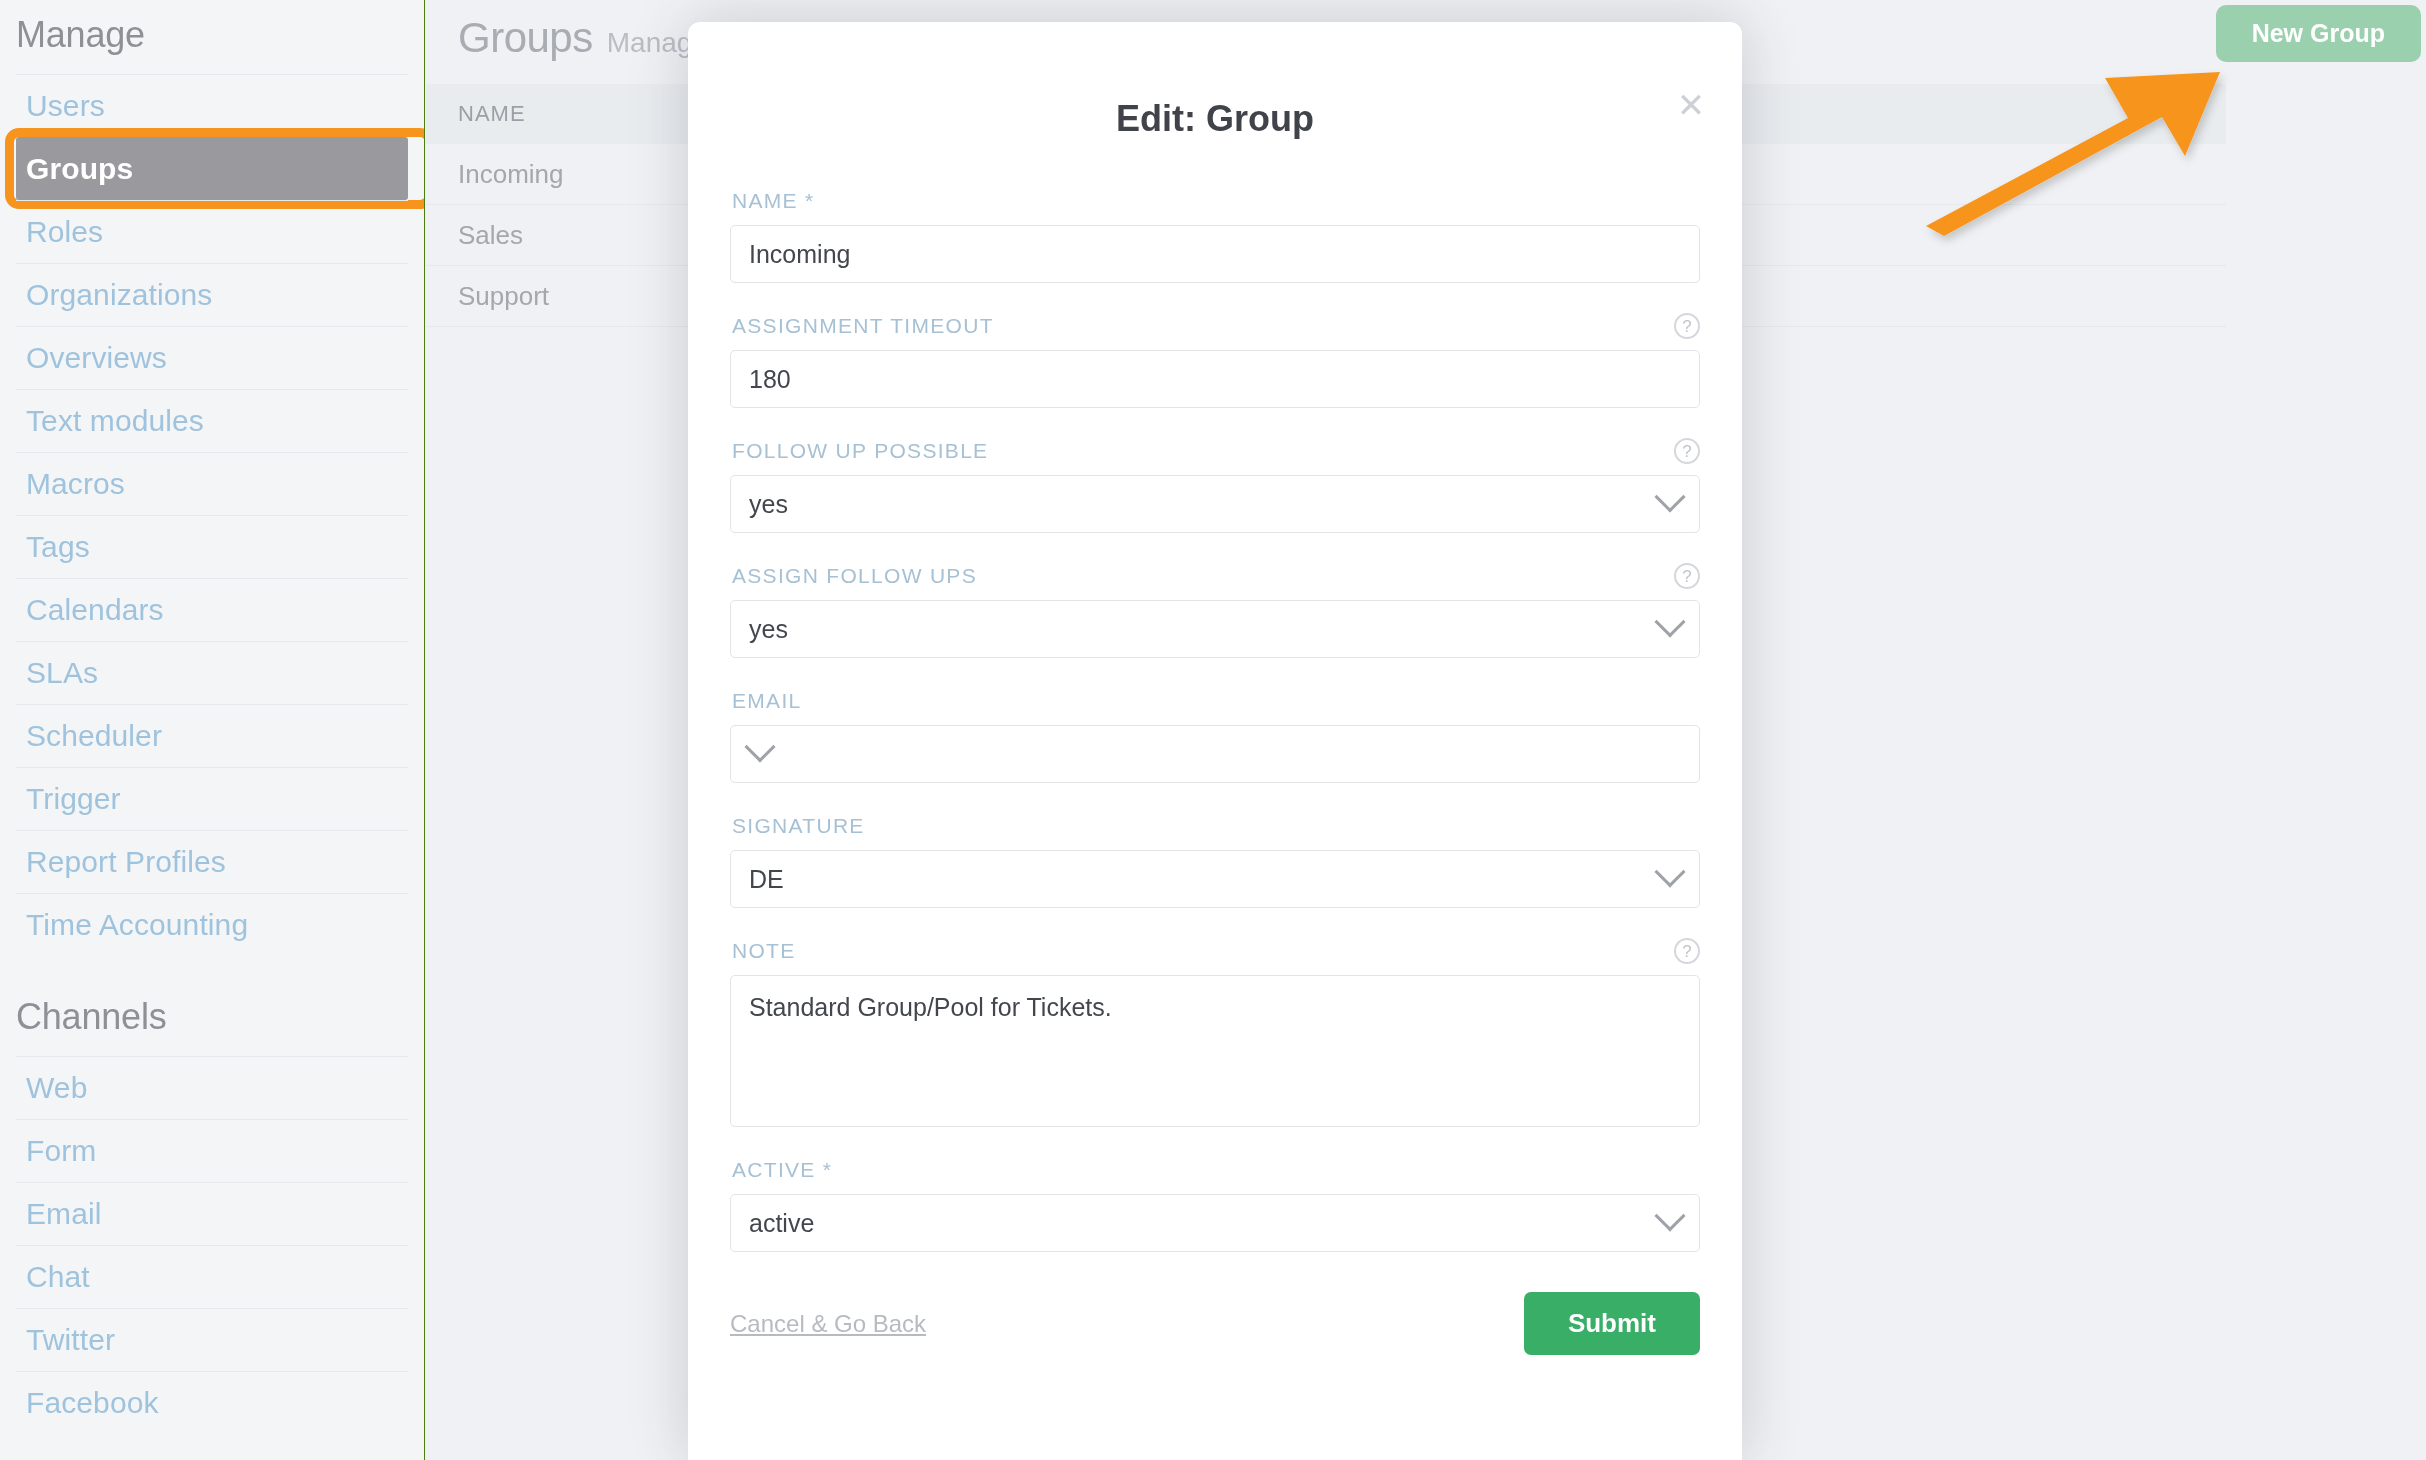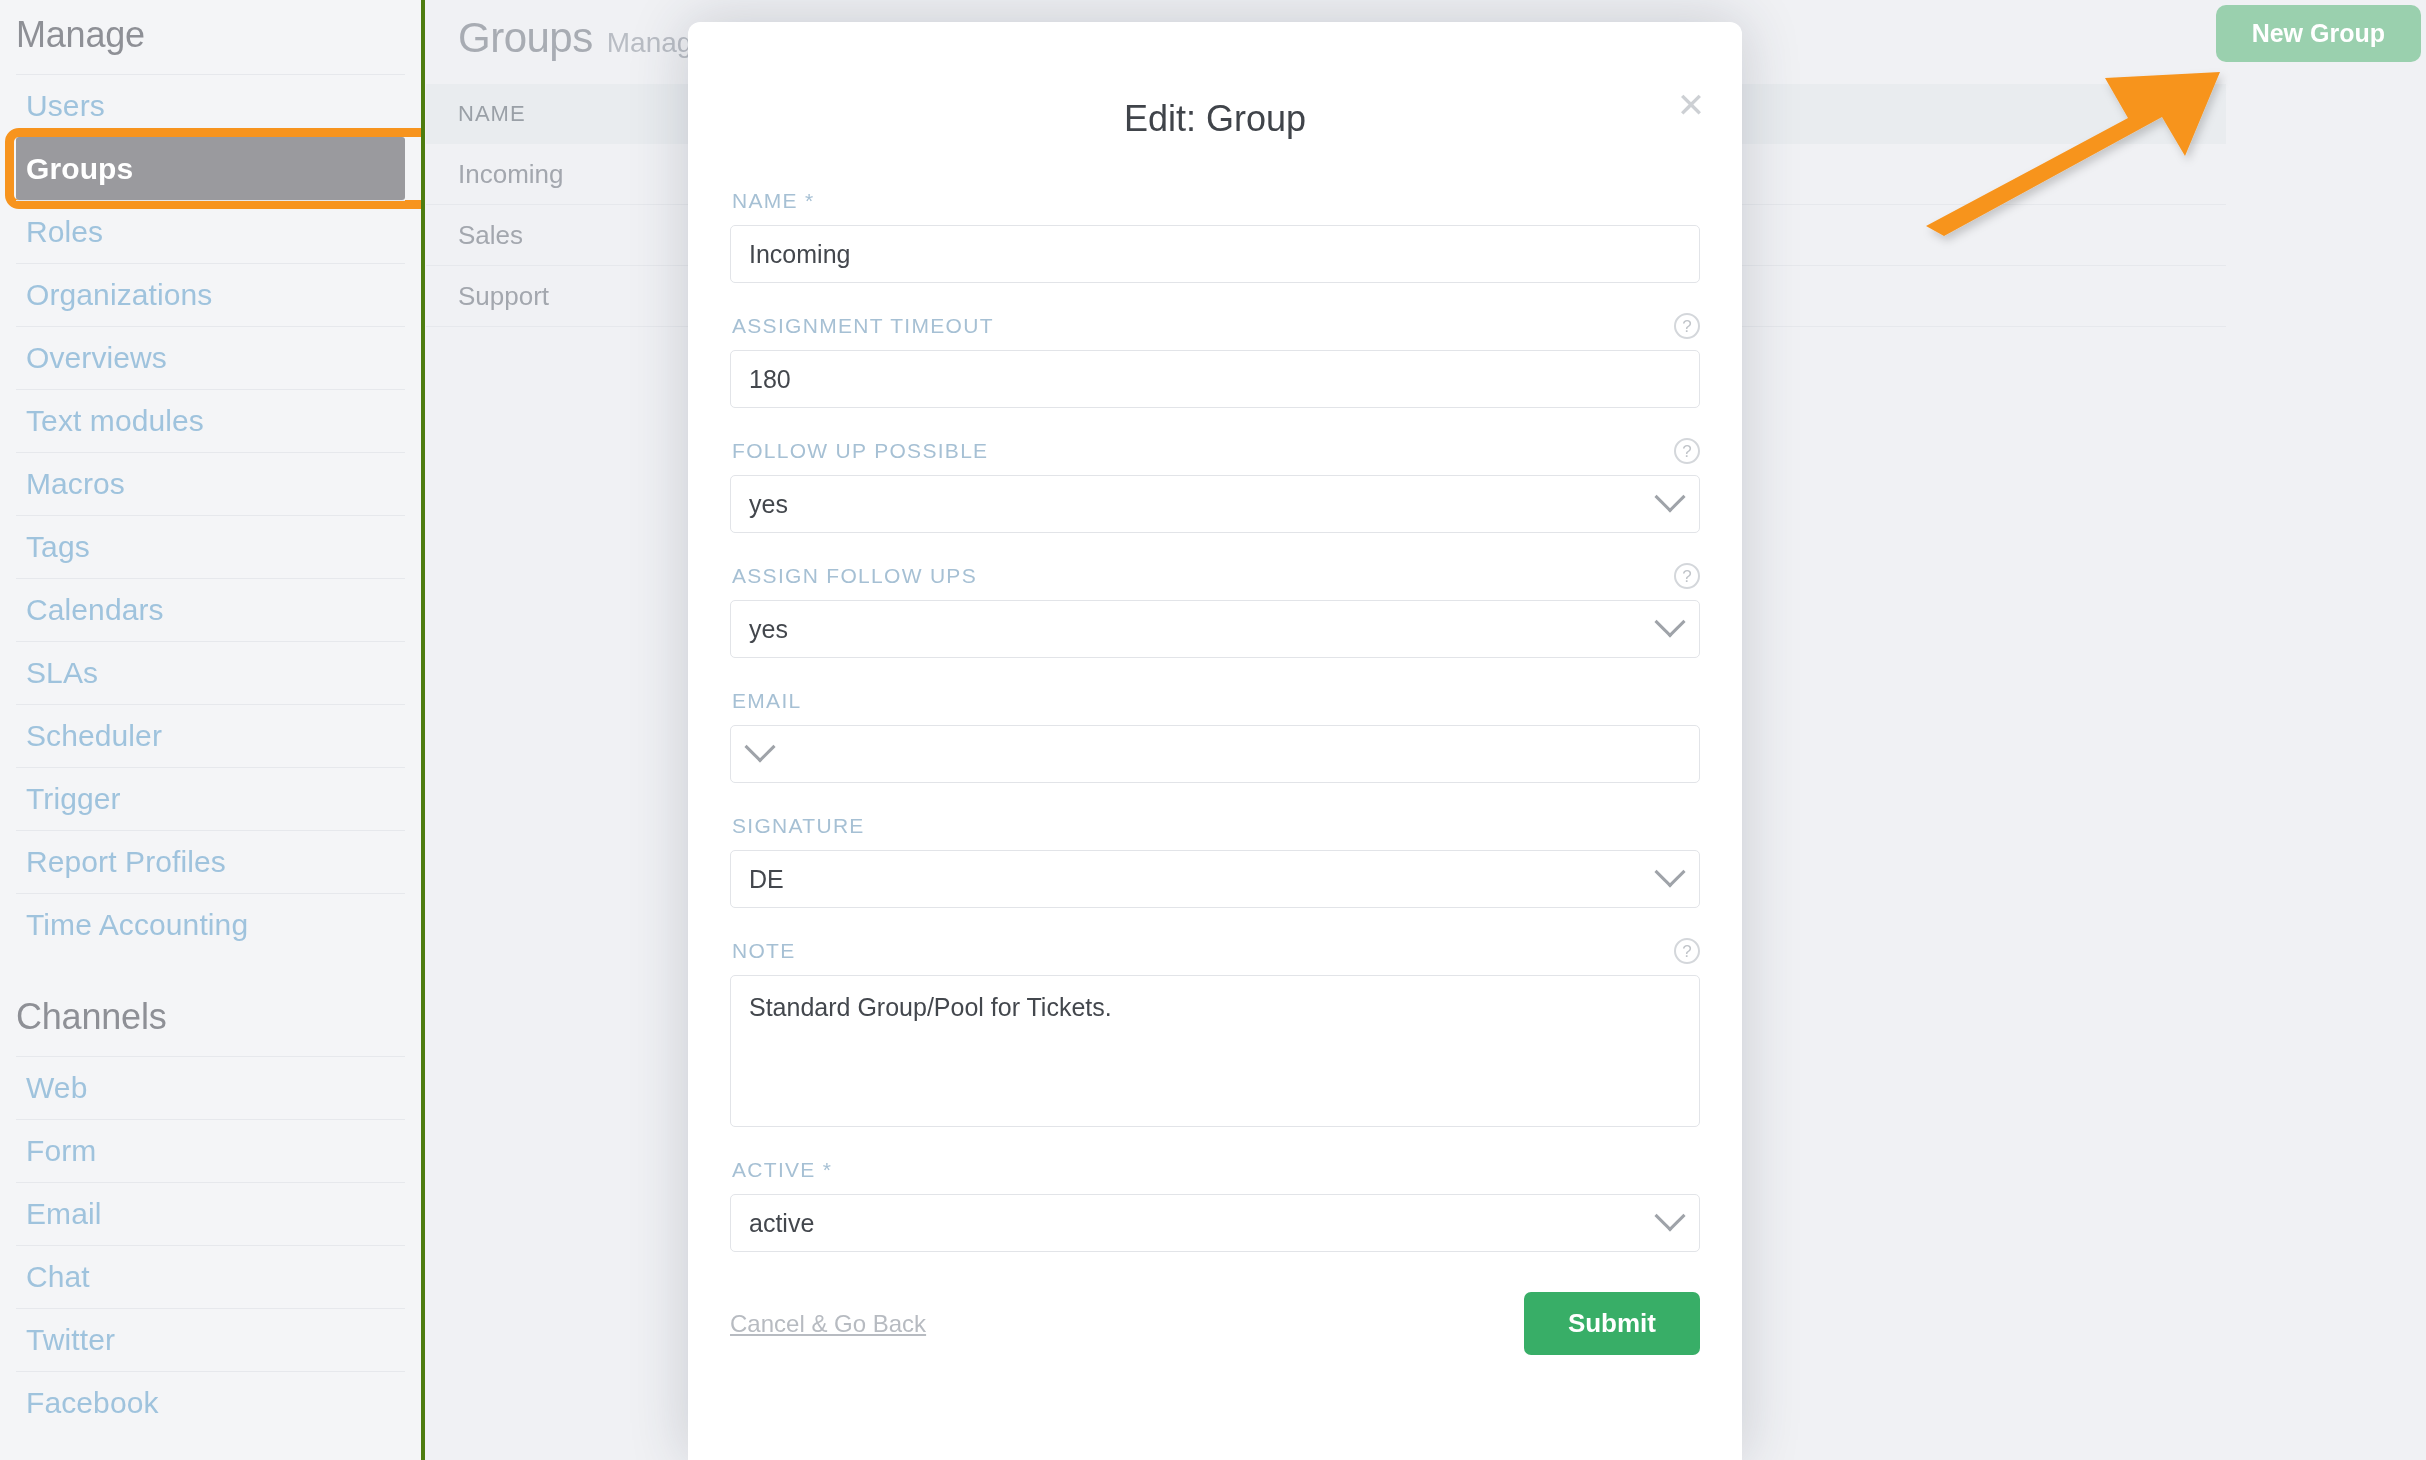--- a/index.html
+++ b/index.html
@@ -14,21 +14,21 @@
     width:2426px; height:1460px;
     background:#f0f1f4;
     overflow:hidden;
   }
 
   
   .sidebar {
     position:absolute; left:0; top:0;
     width:425px; height:1460px;
     background:#f4f5f7;
-    border-right:4px solid #4d7c0f;
+    border-right:1px solid #4d7c0f;
     padding:0 16px;
     overflow:hidden;
   }
   .side-heading {
     font-size:36px;
     color:#8e9096;
     font-weight:400;
     padding:14px 0 18px 0;
     letter-spacing:-0.2px;
   }
@@ -122,21 +122,21 @@
     position:absolute; right:30px; top:62px;
     width:42px; height:42px;
     display:flex; align-items:center; justify-content:center;
     color:#cdd0d4; font-size:34px; font-weight:300;
     cursor:pointer; line-height:1; user-select:none;
   }
   .modal-title {
     text-align:center;
     font-size:36px;
     color:#40444a;
-    font-weight:400;
+    font-weight:700;
     padding-top:76px;
   }
   .modal-body {
     padding:0 42px;
     margin-top:48px;
   }
   .fld { margin-bottom:30px; position:relative; }
   .fld-label {
     display:flex; align-items:center; justify-content:space-between;
     font-size:21px;

